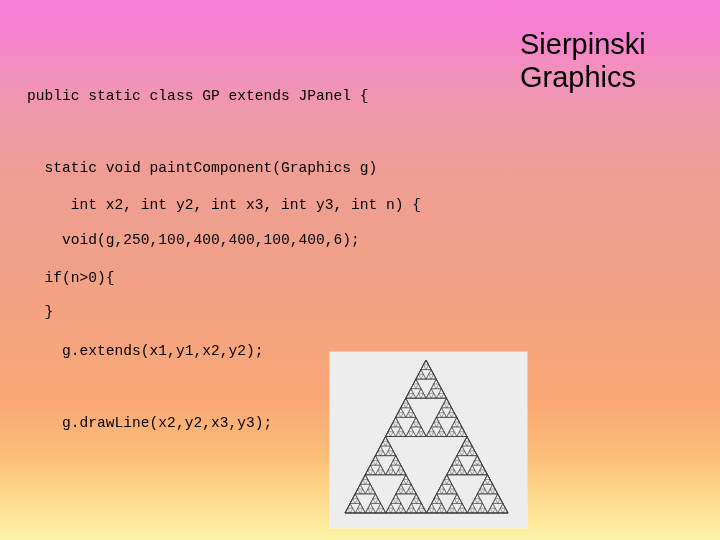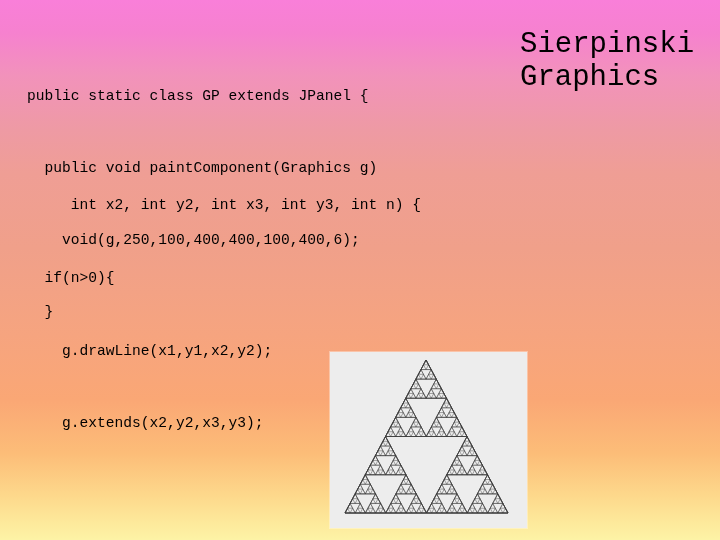--- a/index.html
+++ b/index.html
@@ -56,21 +56,21 @@
     display: block;
     white-space: pre;
   }
 
   
   #slide-title {
     position: absolute;
     left: 520px;
     top: 28px;
     width: 196px;
-    font-family: Liberation Mono, monospace;
+    font-family: Liberation Sans, sans-serif;
     font-size: 29px;
     line-height: 33px;
     color: #000000;
     text-align: left;
   }
   #slide-title .title-line {
     display: block;
     white-space: pre;
   }
 
@@ -91,30 +91,30 @@
     height: 176px;
   }
 </style>
 </head>
 <body>
 
 <div id="slide">
 
   <div class="code-block" id="code-block-1">
     <span class="code-line">public static class GP extends JPanel {</span>
-    <span class="code-line">  public void paintComponent(Graphics g)</span>
+    <span class="code-line">  static void paintComponent(Graphics g)</span>
     <span class="code-line">    void(g,250,100,400,400,100,400,6);</span>
     <span class="code-line">  }</span>
   </div>
 
   <div class="code-block" id="code-block-2">
     <span class="code-line">     int x2, int y2, int x3, int y3, int n) {</span>
     <span class="code-line">  if(n&gt;0){</span>
-    <span class="code-line">    g.drawLine(x1,y1,x2,y2);</span>
-    <span class="code-line">    g.extends(x2,y2,x3,y3);</span>
+    <span class="code-line">    g.extends(x1,y1,x2,y2);</span>
+    <span class="code-line">    g.drawLine(x2,y2,x3,y3);</span>
     
     
     
     
     
     
   </div>
 
   <div id="slide-title">
     <span class="title-line">Sierpinski</span>

